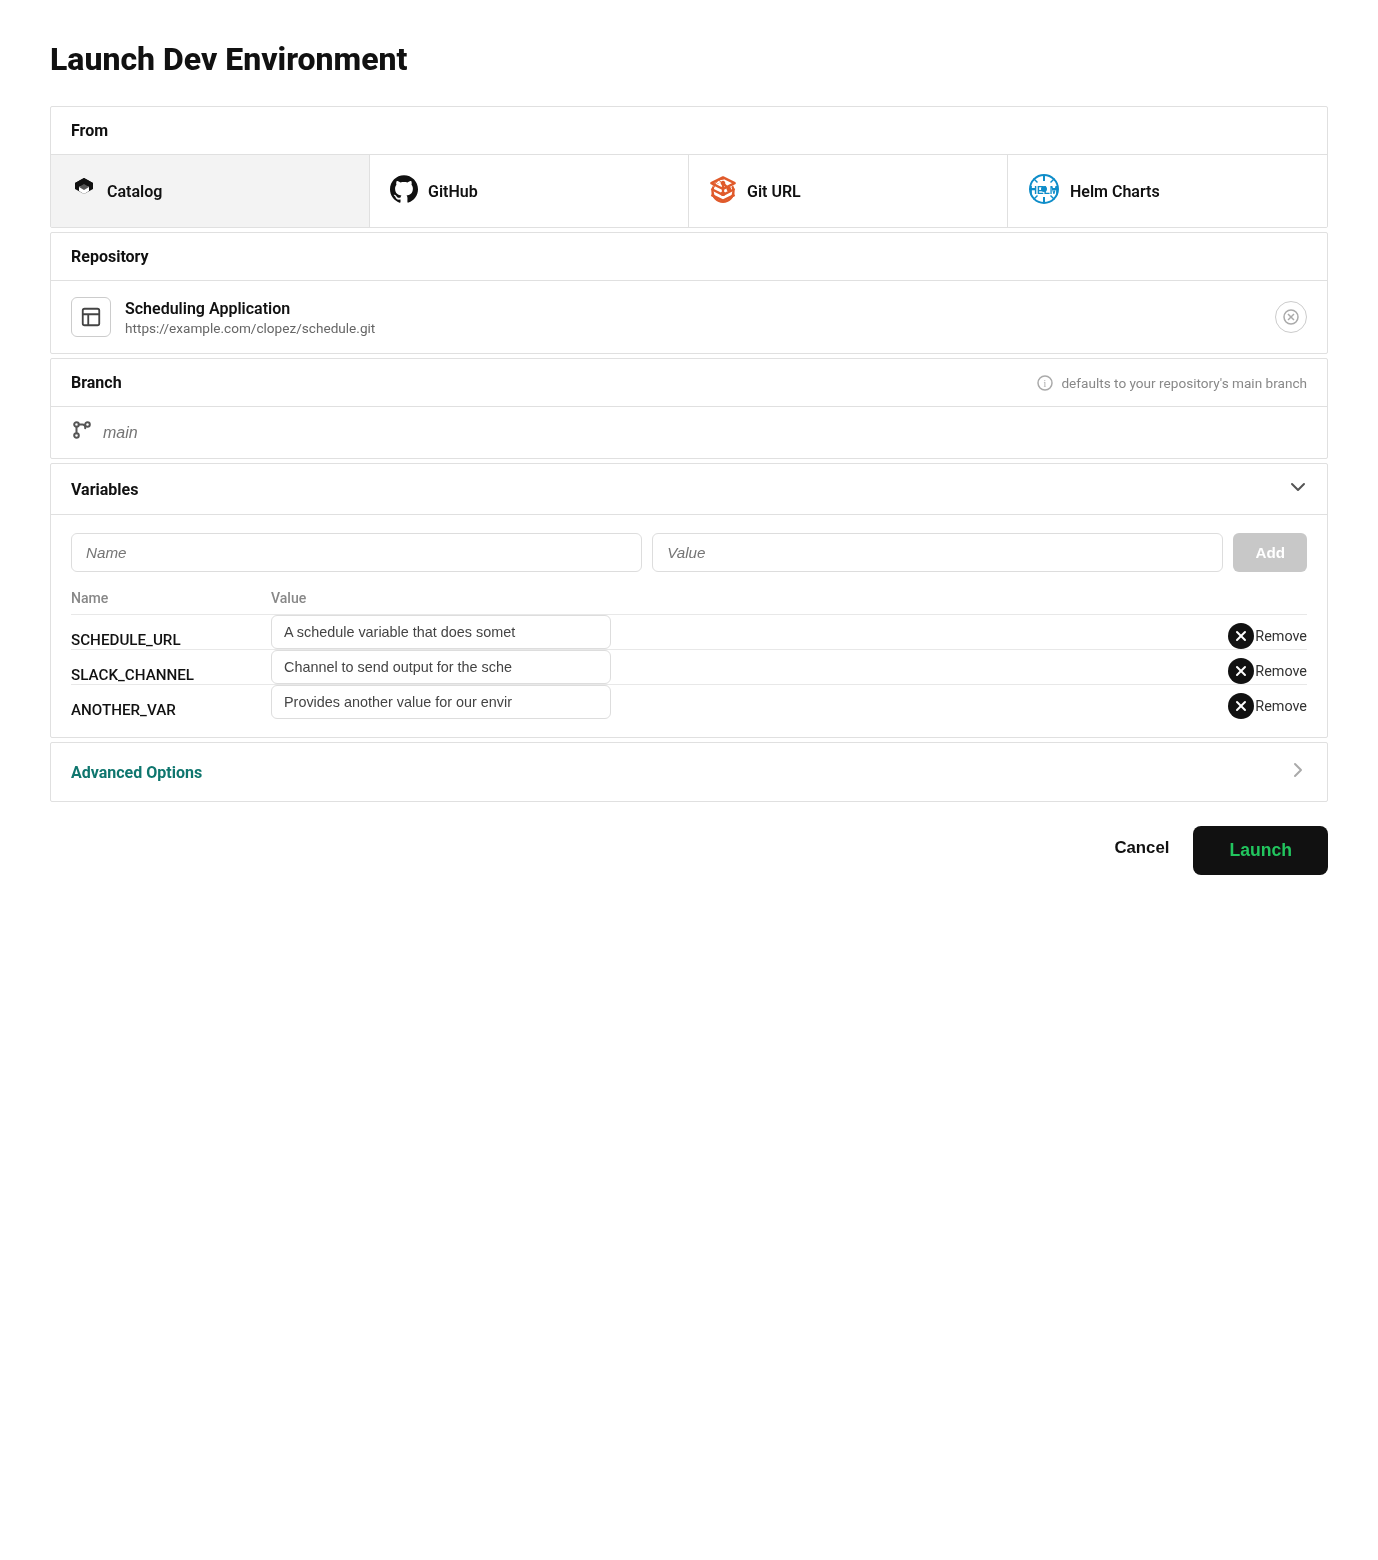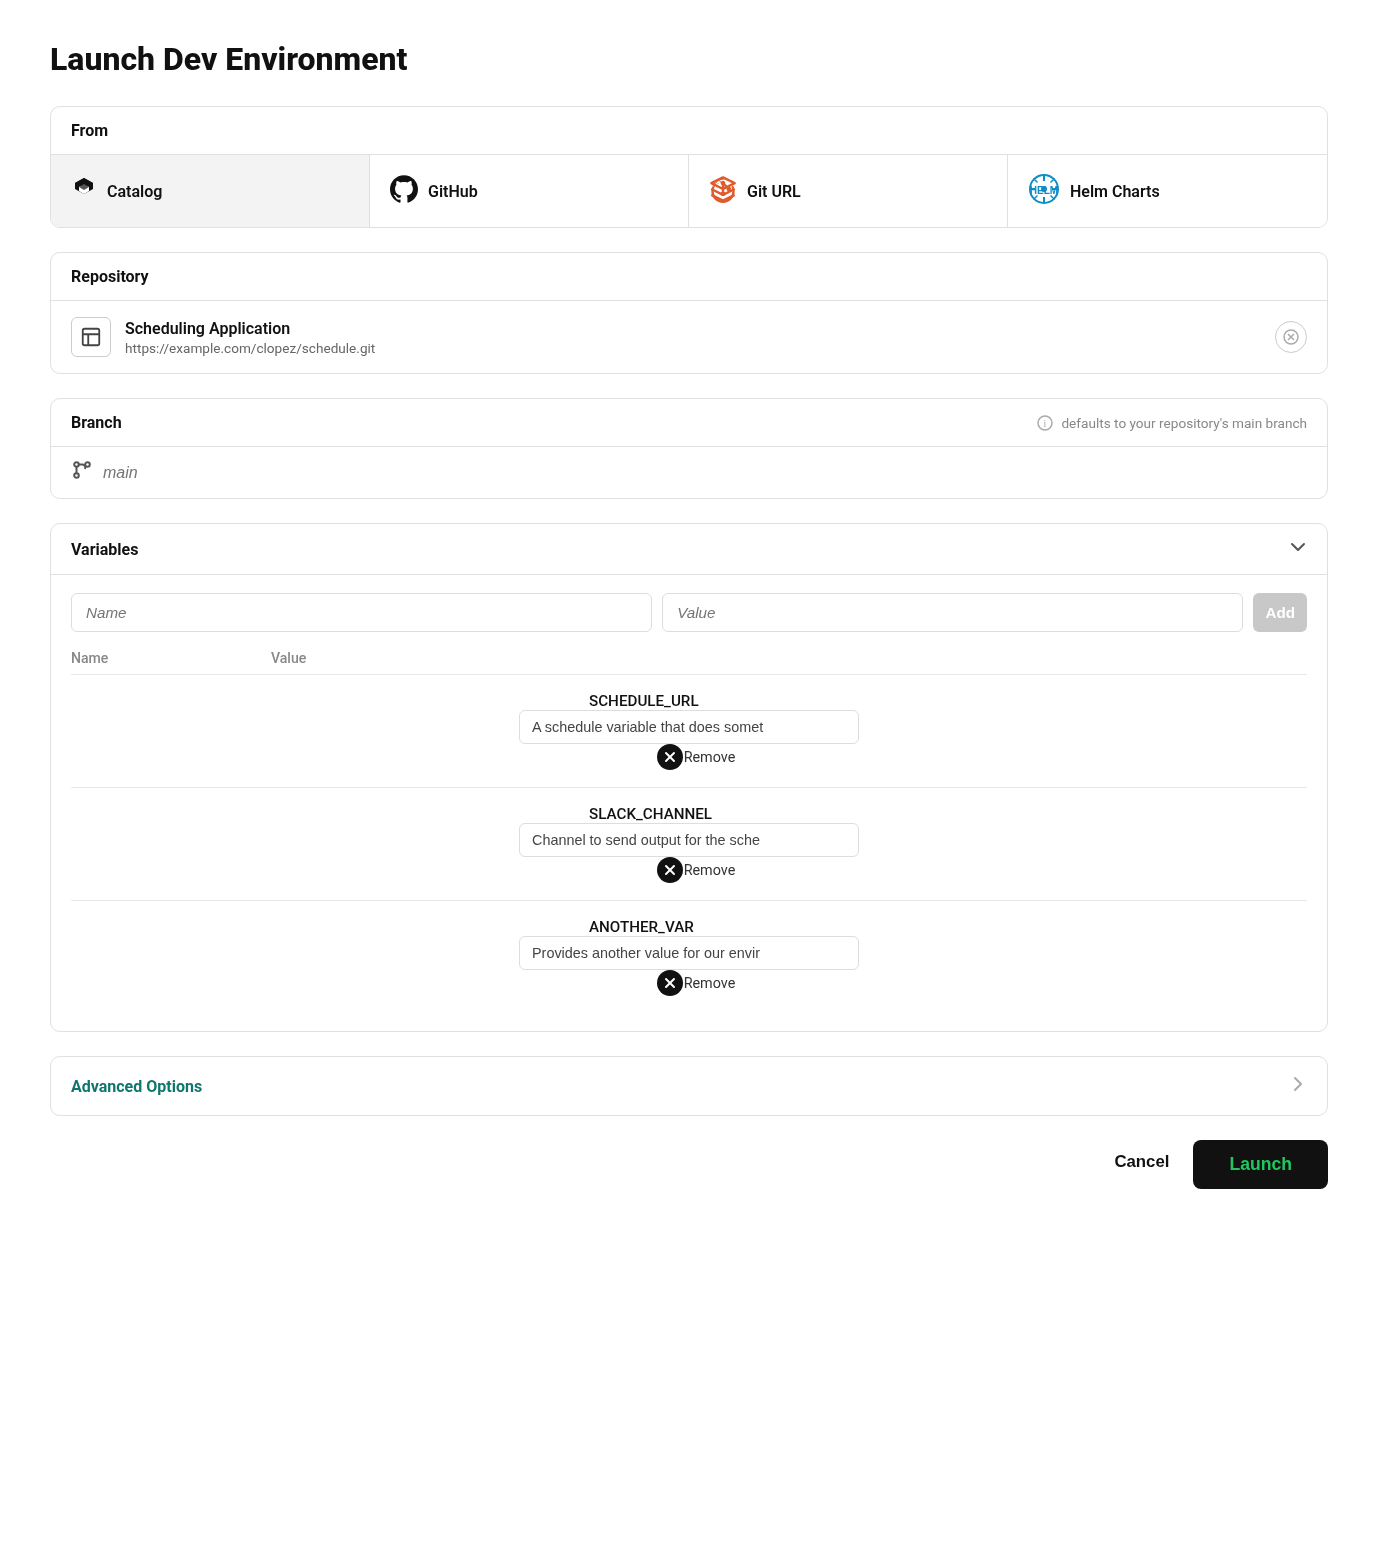--- a/index.html
+++ b/index.html
@@ -10,22 +10,22 @@
       max-width: 1378px;
     }
     h1 {
       font-size: 2rem;
       font-weight: 800;
       margin-bottom: 28px;
       color: #111;
     }
     .section-card {
       border: 1.5px solid #e0e0e0;
-      border-radius: 10px;
-      margin-bottom: 24px;
+      border-radius: 2px;
+      margin-bottom: 4px;
       overflow: hidden;
     }
     .section-header {
       padding: 14px 20px;
       font-weight: 700;
       font-size: 1rem;
       color: #111;
       border-bottom: 1.5px solid #e0e0e0;
       display: flex;
       align-items: center;
@@ -152,21 +152,21 @@
       font-size: 0.95rem;
       color: #aaa;
       font-style: italic;
       outline: none;
     }
     .add-btn {
       background: #c8c8c8;
       color: #fff;
       border: none;
       border-radius: 6px;
-      padding: 10px 12px;
+      padding: 10px 22px;
       font-size: 0.95rem;
       font-weight: 600;
       cursor: pointer;
     }
     .var-value-input {
       border: 1.5px solid #ddd;
       border-radius: 6px;
       padding: 8px 12px;
       font-size: 0.9rem;
       color: #444;
@@ -234,25 +234,24 @@
       padding: 14px 36px;
       font-size: 1.1rem;
       font-weight: 700;
       cursor: pointer;
     }
     .variables-table-container {
       width: 100%;
     }
     .var-row-cells {
       display: flex;
-      align-items: center;
+      align-items: flex-end;
       width: 100%;
       border-top: 1.5px solid #e8e8e8;
-      padding: 17px 0;
-      flex-direction: column;
+      padding: 0 0;
     }
     .var-row-name {
       width: 200px;
       font-size: 0.95rem;
       font-weight: 500;
       color: #111;
       flex-shrink: 0;
     }
     .var-row-value {
       flex: 1;

